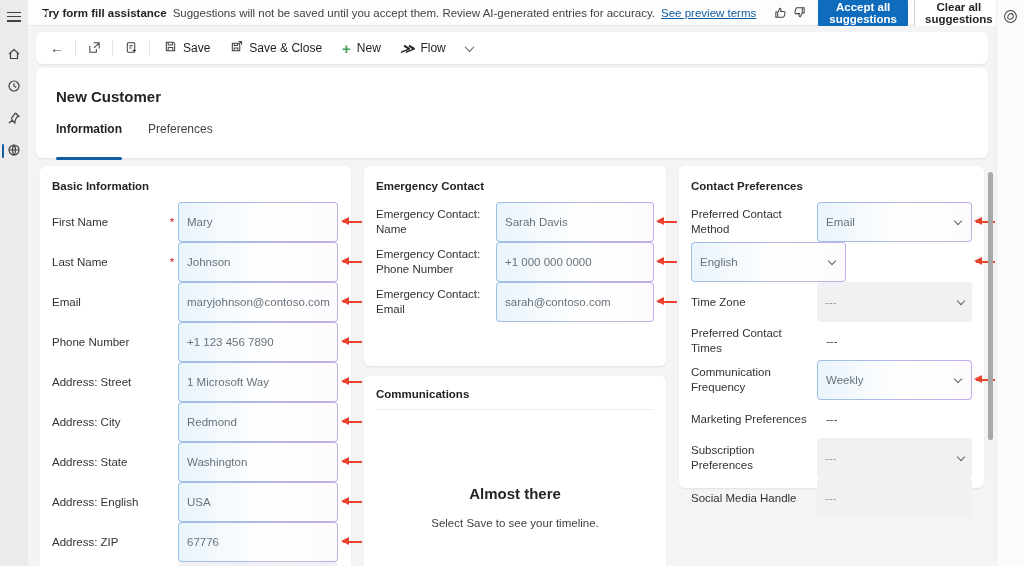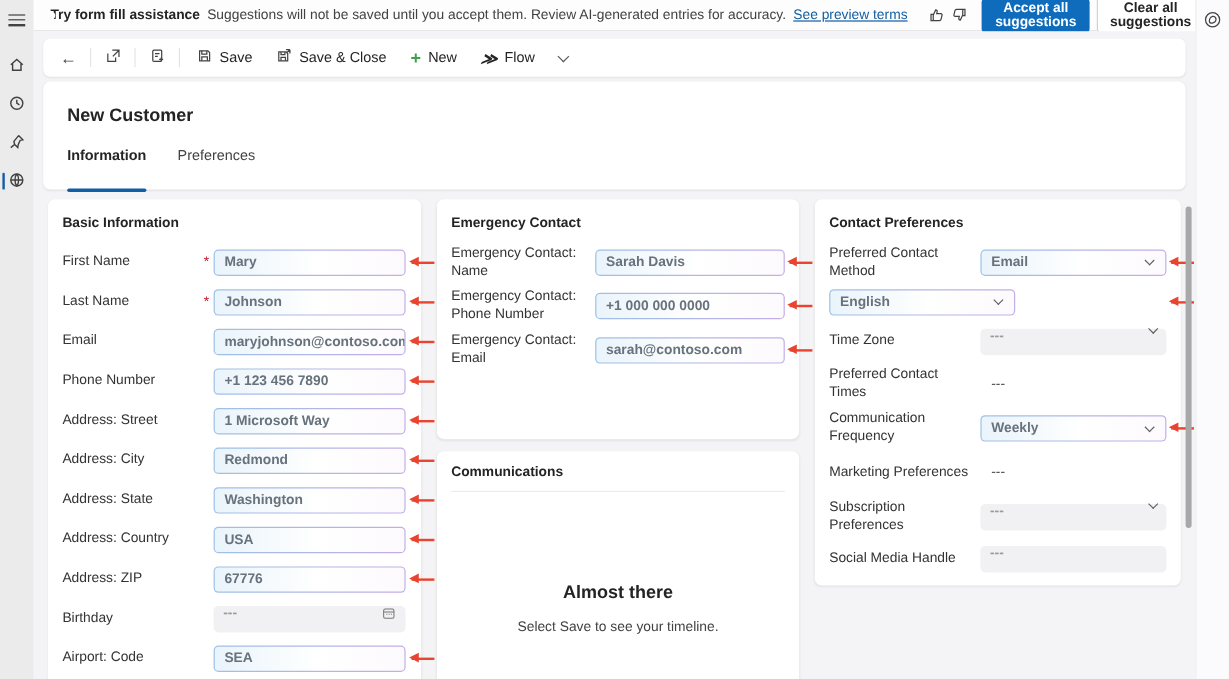--- a/index.html
+++ b/index.html
@@ -65,21 +65,21 @@
   .card-emg { height:200px; }
   .card-comms { height:220px; }
   .col3 { width:305px; height:322px; }
   .sec-title { font-weight:bold; margin:2px 0 10px; }
 
   .row { display:flex; align-items:center; min-height:33px; position:relative; }
   .lbl { width:114px; color:#333; line-height:1.3; padding-right:4px; }
   .req { width:12px; color:#c50f1f; text-align:center; }
   .col2 .lbl { width:120px; } .col3 .lbl { width:126px; }
 
-  .inp { width:160px; height:22px; border-radius:4px; display:flex; cursor:text;font-weight:bold; }
+  .inp { width:160px; height:40px; border-radius:4px; display:flex; align-items:center; cursor:text; }
   .col2 .inp { width:158px; } .col3 .inp { width:155px; }
   .ai { padding:1px; background:linear-gradient(90deg,#9ec1e6,#c3aee6); }
   .ai .inner { flex:1; align-self:stretch; border-radius:3px; background:linear-gradient(90deg,#eaf4fb,#ffffff 55%,#fdfafd);
     display:flex; align-items:center; padding:0 8px; color:#68727c; overflow:hidden; white-space:nowrap; }
   .dis { background:#f1f1f3; color:#9a9a9a; padding:0 8px; cursor:default; }
   .ro-val { color:#444; padding-left:9px; }
   .sel-chev { width:6px; height:6px; border-right:1.3px solid #616161; border-bottom:1.3px solid #616161; transform:rotate(45deg); margin-left:auto; margin-top:-3px; flex-shrink:0; }
   .inner .sel-chev { margin-right:2px; }
   .cal-icon { margin-left:auto; color:#757575; display:flex; }
   .cal-icon svg { stroke:#757575; fill:none; stroke-width:1; }
@@ -268,21 +268,21 @@
         </div>
         <div class="row">
           <span class="lbl">Address: State</span>
           <span class="req"></span>
           <div class="inp ai">
               <span class="inner">Washington</span>
             </div>
           <span class="arrow"></span>
         </div>
         <div class="row">
-          <span class="lbl">Address: Country</span>
+          <span class="lbl">Address: English</span>
           <span class="req"></span>
           <div class="inp ai">
               <span class="inner">USA</span>
             </div>
           <span class="arrow"></span>
         </div>
         <div class="row">
           <span class="lbl">Address: ZIP</span>
           <span class="req"></span>
           <div class="inp ai">

